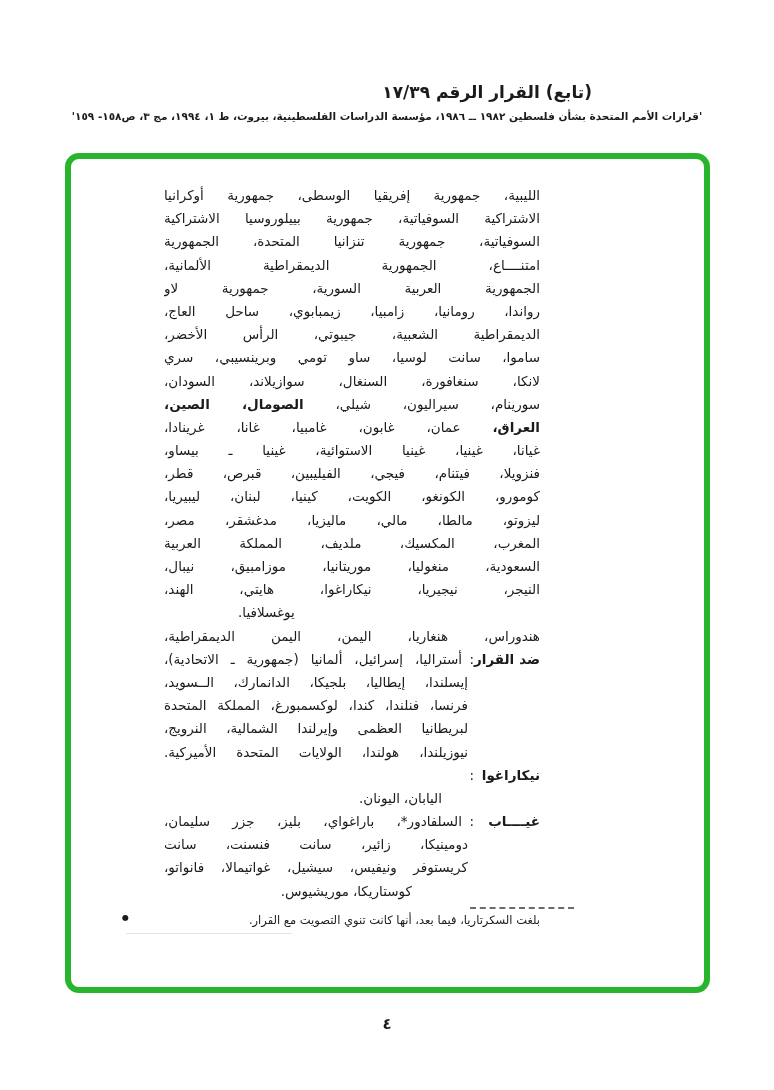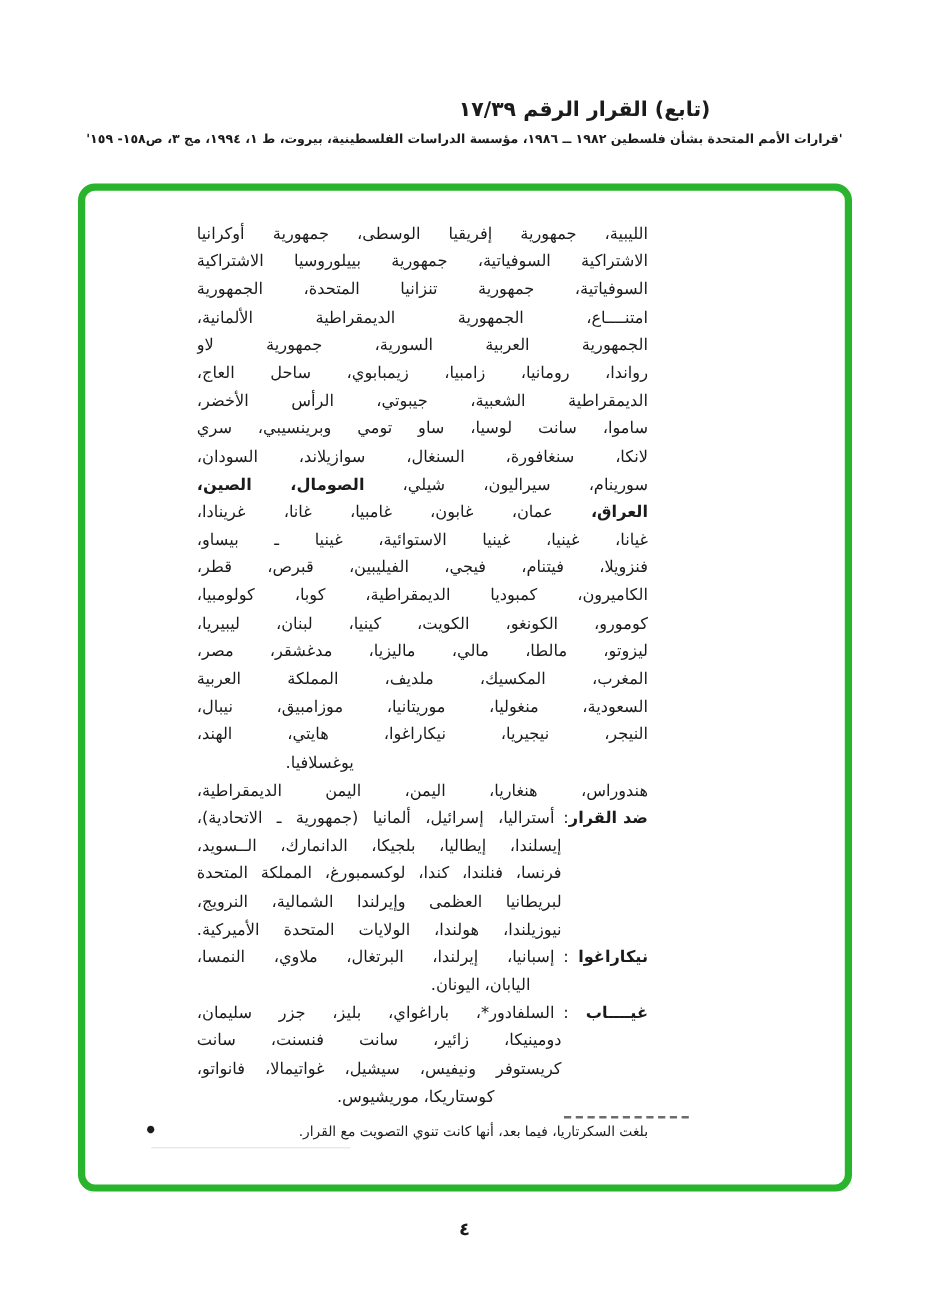--- a/index.html
+++ b/index.html
@@ -71,21 +71,20 @@
         <div class="line">امتنــــاع، الجمهورية الديمقراطية الألمانية،</div>
         <div class="line">الجمهورية العربية السورية، جمهورية لاو</div>
         <div class="line">رواندا، رومانيا، زامبيا، زيمبابوي، ساحل العاج،</div>
         <div class="line">الديمقراطية الشعبية، جيبوتي، الرأس الأخضر،</div>
         <div class="line">ساموا، سانت لوسيا، ساو تومي وبرينسيبي، سري</div>
         <div class="line">لانكا، سنغافورة، السنغال، سوازيلاند، السودان،</div>
         <div class="line">سورينام، سيراليون، شيلي، <b>الصومال، الصين،</b></div>
         <div class="line"><b>العراق،</b> عمان، غابون، غامبيا، غانا، غرينادا،</div>
         <div class="line">غيانا، غينيا، غينيا الاستوائية، غينيا ـ بيساو،</div>
         <div class="line">فنزويلا، فيتنام، فيجي، الفيليبين، قبرص، قطر،</div>
-        <div class="line">الكاميرون، كمبوديا الديمقراطية، كوبا، كولومبيا،</div>
         <div class="line">كومورو، الكونغو، الكويت، كينيا، لبنان، ليبيريا،</div>
         <div class="line">ليزوتو، مالطا، مالي، ماليزيا، مدغشقر، مصر،</div>
         <div class="line">المغرب، المكسيك، ملديف، المملكة العربية</div>
         <div class="line">السعودية، منغوليا، موريتانيا، موزامبيق، نيبال،</div>
         <div class="line">النيجر، نيجيريا، نيكاراغوا، هايتي، الهند،</div>
         <div class="line yugo">يوغسلافيا.</div>
         <div class="line">هندوراس، هنغاريا، اليمن، اليمن الديمقراطية،</div>
       </div>
     <div id="sections">
         <div>
@@ -96,21 +95,20 @@
           </div>
           <div class="line cont">إيسلندا، إيطاليا، بلجيكا، الدانمارك، الــسويد،</div>
           <div class="line cont">فرنسا، فنلندا، كندا، لوكسمبورغ، المملكة المتحدة</div>
           <div class="line cont">لبريطانيا العظمى وإيرلندا الشمالية، النرويج،</div>
           <div class="line cont">نيوزيلندا، هولندا، الولايات المتحدة الأميركية.</div>
         </div>
         <div>
           <div class="line first">
             <span class="label">نيكاراغوا</span>
             <span class="colon">:</span>
-            <span class="rest">إسبانيا، إيرلندا، البرتغال، ملاوي، النمسا،</span>
           </div>
           <div class="line cont end98">اليابان، اليونان.</div>
         </div>
         <div>
           <div class="line first">
             <span class="label">غيــــاب</span>
             <span class="colon">:</span>
             <span class="rest">السلفادور*، باراغواي، بليز، جزر سليمان،</span>
           </div>
           <div class="line cont">دومينيكا، زائير، سانت فنسنت، سانت</div>

